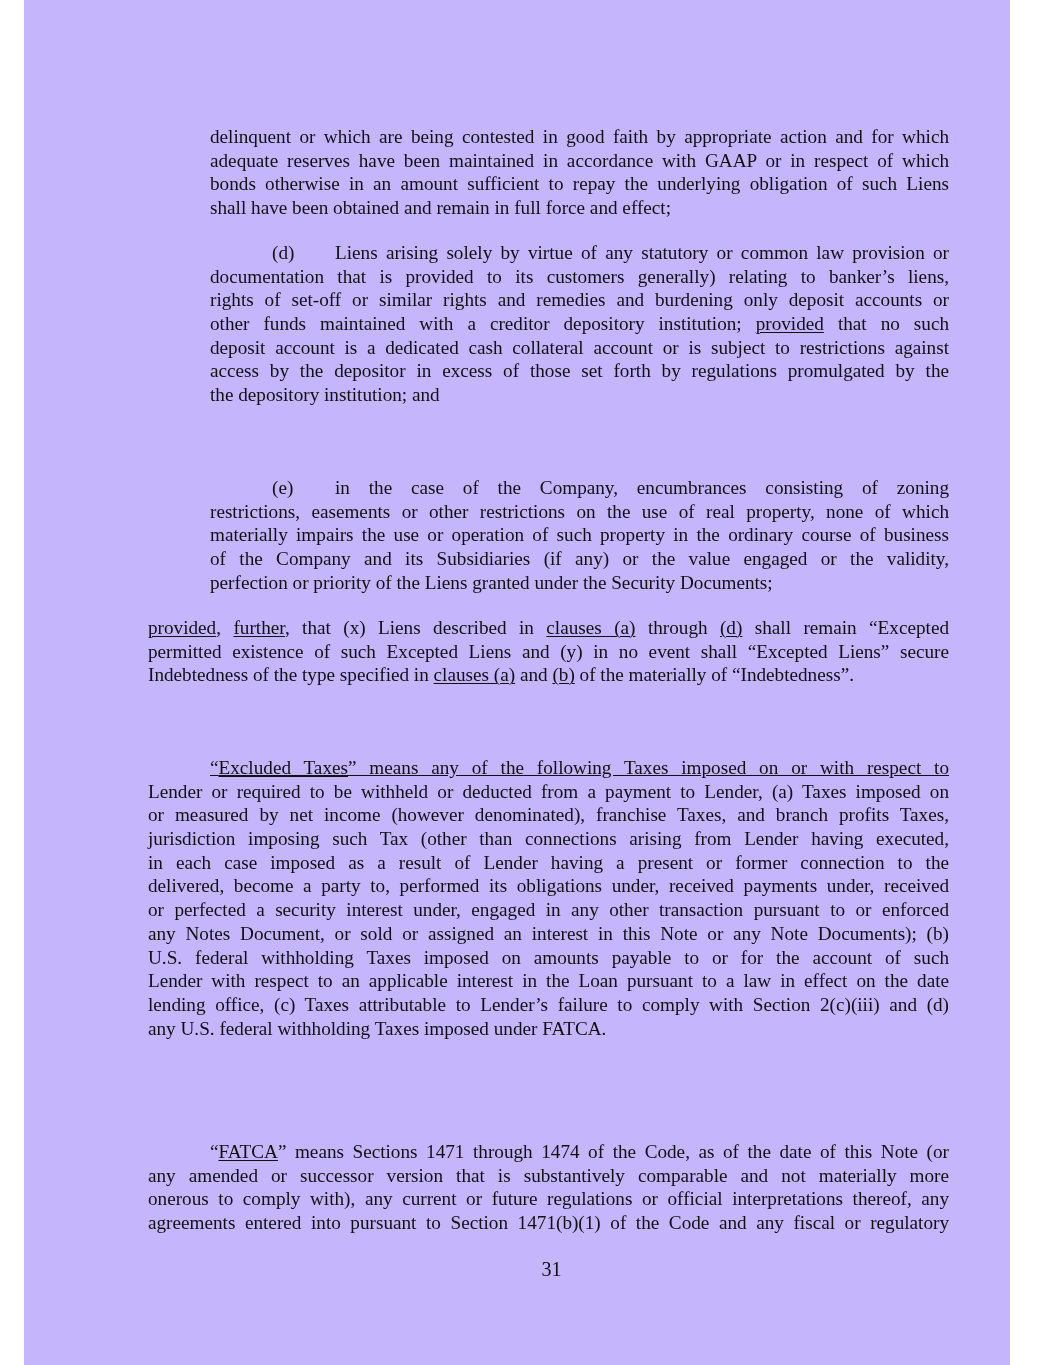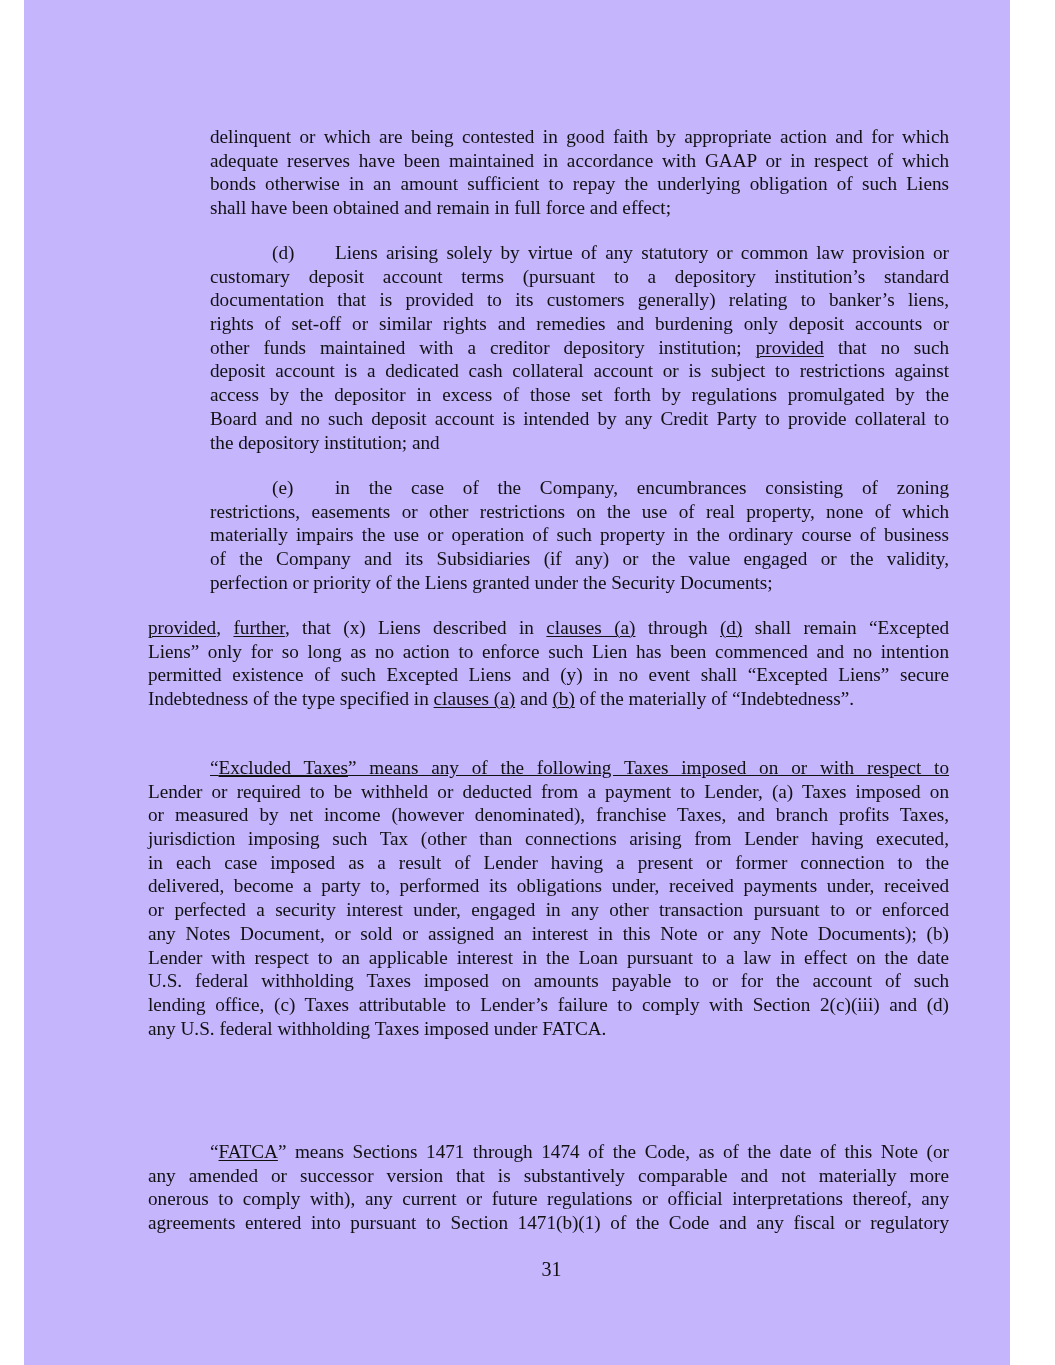--- a/index.html
+++ b/index.html
@@ -36,59 +36,56 @@
     <span class="line">adequate reserves have been maintained in accordance with GAAP or in respect of which</span>
     <span class="line">bonds otherwise in an amount sufficient to repay the underlying obligation of such Liens</span>
     <span class="line last">shall have been obtained and remain in full force and effect;</span>
   </div>
 
   <div class="block ind-block" style="top:241px;">
     <span class="line" style="padding-left:62px; display:flex; justify-content:space-between;">
       <span class="tab-label" style="width:63px; text-align-last:left;">(d)</span>
       <span style="flex:1; text-align:justify; text-align-last:justify;">Liens arising solely by virtue of any statutory or common law provision or</span>
     </span>
-    <span class="line">customary deposit account terms (pursuant to a depository institution’s standard</span>
     <span class="line">documentation that is provided to its customers generally) relating to banker’s liens,</span>
     <span class="line">rights of set-off or similar rights and remedies and burdening only deposit accounts or</span>
     <span class="line" style="white-space: normal;"><span>other funds maintained with a creditor depository institution; </span><span class="u">provided</span><span> that no such</span></span>
     <span class="line">deposit account is a dedicated cash collateral account or is subject to restrictions against</span>
     <span class="line">access by the depositor in excess of those set forth by regulations promulgated by the</span>
-    <span class="line">Board and no such deposit account is intended by any Credit Party to provide collateral to</span>
     <span class="line last">the depository institution; and</span>
   </div>
 
   <div class="block ind-block" style="top:476px;">
     <span class="line" style="padding-left:62px; display:flex; justify-content:space-between;">
       <span class="tab-label" style="width:63px; text-align-last:left;">(e)</span>
       <span style="flex:1; text-align:justify; text-align-last:justify;">in the case of the Company, encumbrances consisting of zoning</span>
     </span>
     <span class="line">restrictions, easements or other restrictions on the use of real property, none of which</span>
     <span class="line">materially impairs the use or operation of such property in the ordinary course of business</span>
     <span class="line">of the Company and its Subsidiaries (if any) or the value engaged or the validity,</span>
     <span class="line last">perfection or priority of the Liens granted under the Security Documents;</span>
   </div>
 
   <div class="block full-block" style="top:616px;">
     <span class="line" style="white-space: normal;"><span class="u">provided</span><span>, </span><span class="u">further</span><span>, that (x) Liens described in </span><span class="u">clauses (a)</span><span> through </span><span class="u">(d)</span><span> shall remain “Excepted</span></span>
-    <span class="line">Liens” only for so long as no action to enforce such Lien has been commenced and no intention</span>
     <span class="line">permitted existence of such Excepted Liens and (y) in no event shall “Excepted Liens” secure</span>
     <span class="line last" style="white-space: normal;"><span>Indebtedness of the type specified in </span><span class="u">clauses (a)</span><span> and </span><span class="u">(b)</span><span> of the materially of “Indebtedness”.</span></span>
   </div>
 
   <div class="block full-block" style="top:756px;">
     <span class="line" style="padding-left: 62px; white-space: normal; text-decoration: underline;"><span>“</span><span class="u">Excluded Taxes</span><span>” means any of the following Taxes imposed on or with respect to</span></span>
     <span class="line">Lender or required to be withheld or deducted from a payment to Lender, (a) Taxes imposed on</span>
     <span class="line">or measured by net income (however denominated), franchise Taxes, and branch profits Taxes,</span>
     <span class="line">jurisdiction imposing such Tax (other than connections arising from Lender having executed,</span>
     <span class="line">in each case imposed as a result of Lender having a present or former connection to the</span>
     <span class="line">delivered, become a party to, performed its obligations under, received payments under, received</span>
     <span class="line">or perfected a security interest under, engaged in any other transaction pursuant to or enforced</span>
     <span class="line">any Notes Document, or sold or assigned an interest in this Note or any Note Documents); (b)</span>
+    <span class="line">U.S. federal withholding Taxes imposed on amounts payable to or for the account of such</span>
     <span class="line">Lender with respect to an applicable interest in the Loan pursuant to a law in effect on the date</span>
-    <span class="line">U.S. federal withholding Taxes imposed on amounts payable to or for the account of such</span>
     <span class="line">lending office, (c) Taxes attributable to Lender’s failure to comply with Section 2(c)(iii) and (d)</span>
     <span class="line last">any U.S. federal withholding Taxes imposed under FATCA.</span>
   </div>
 
   <div class="block full-block" style="top:1140px;">
     <span class="line" style="padding-left: 62px; white-space: normal;"><span>“</span><span class="u">FATCA</span><span>” means Sections 1471 through 1474 of the Code, as of the date of this Note (or</span></span>
     <span class="line">any amended or successor version that is substantively comparable and not materially more</span>
     <span class="line">onerous to comply with), any current or future regulations or official interpretations thereof, any</span>
     <span class="line">agreements entered into pursuant to Section 1471(b)(1) of the Code and any fiscal or regulatory</span>
   </div>

